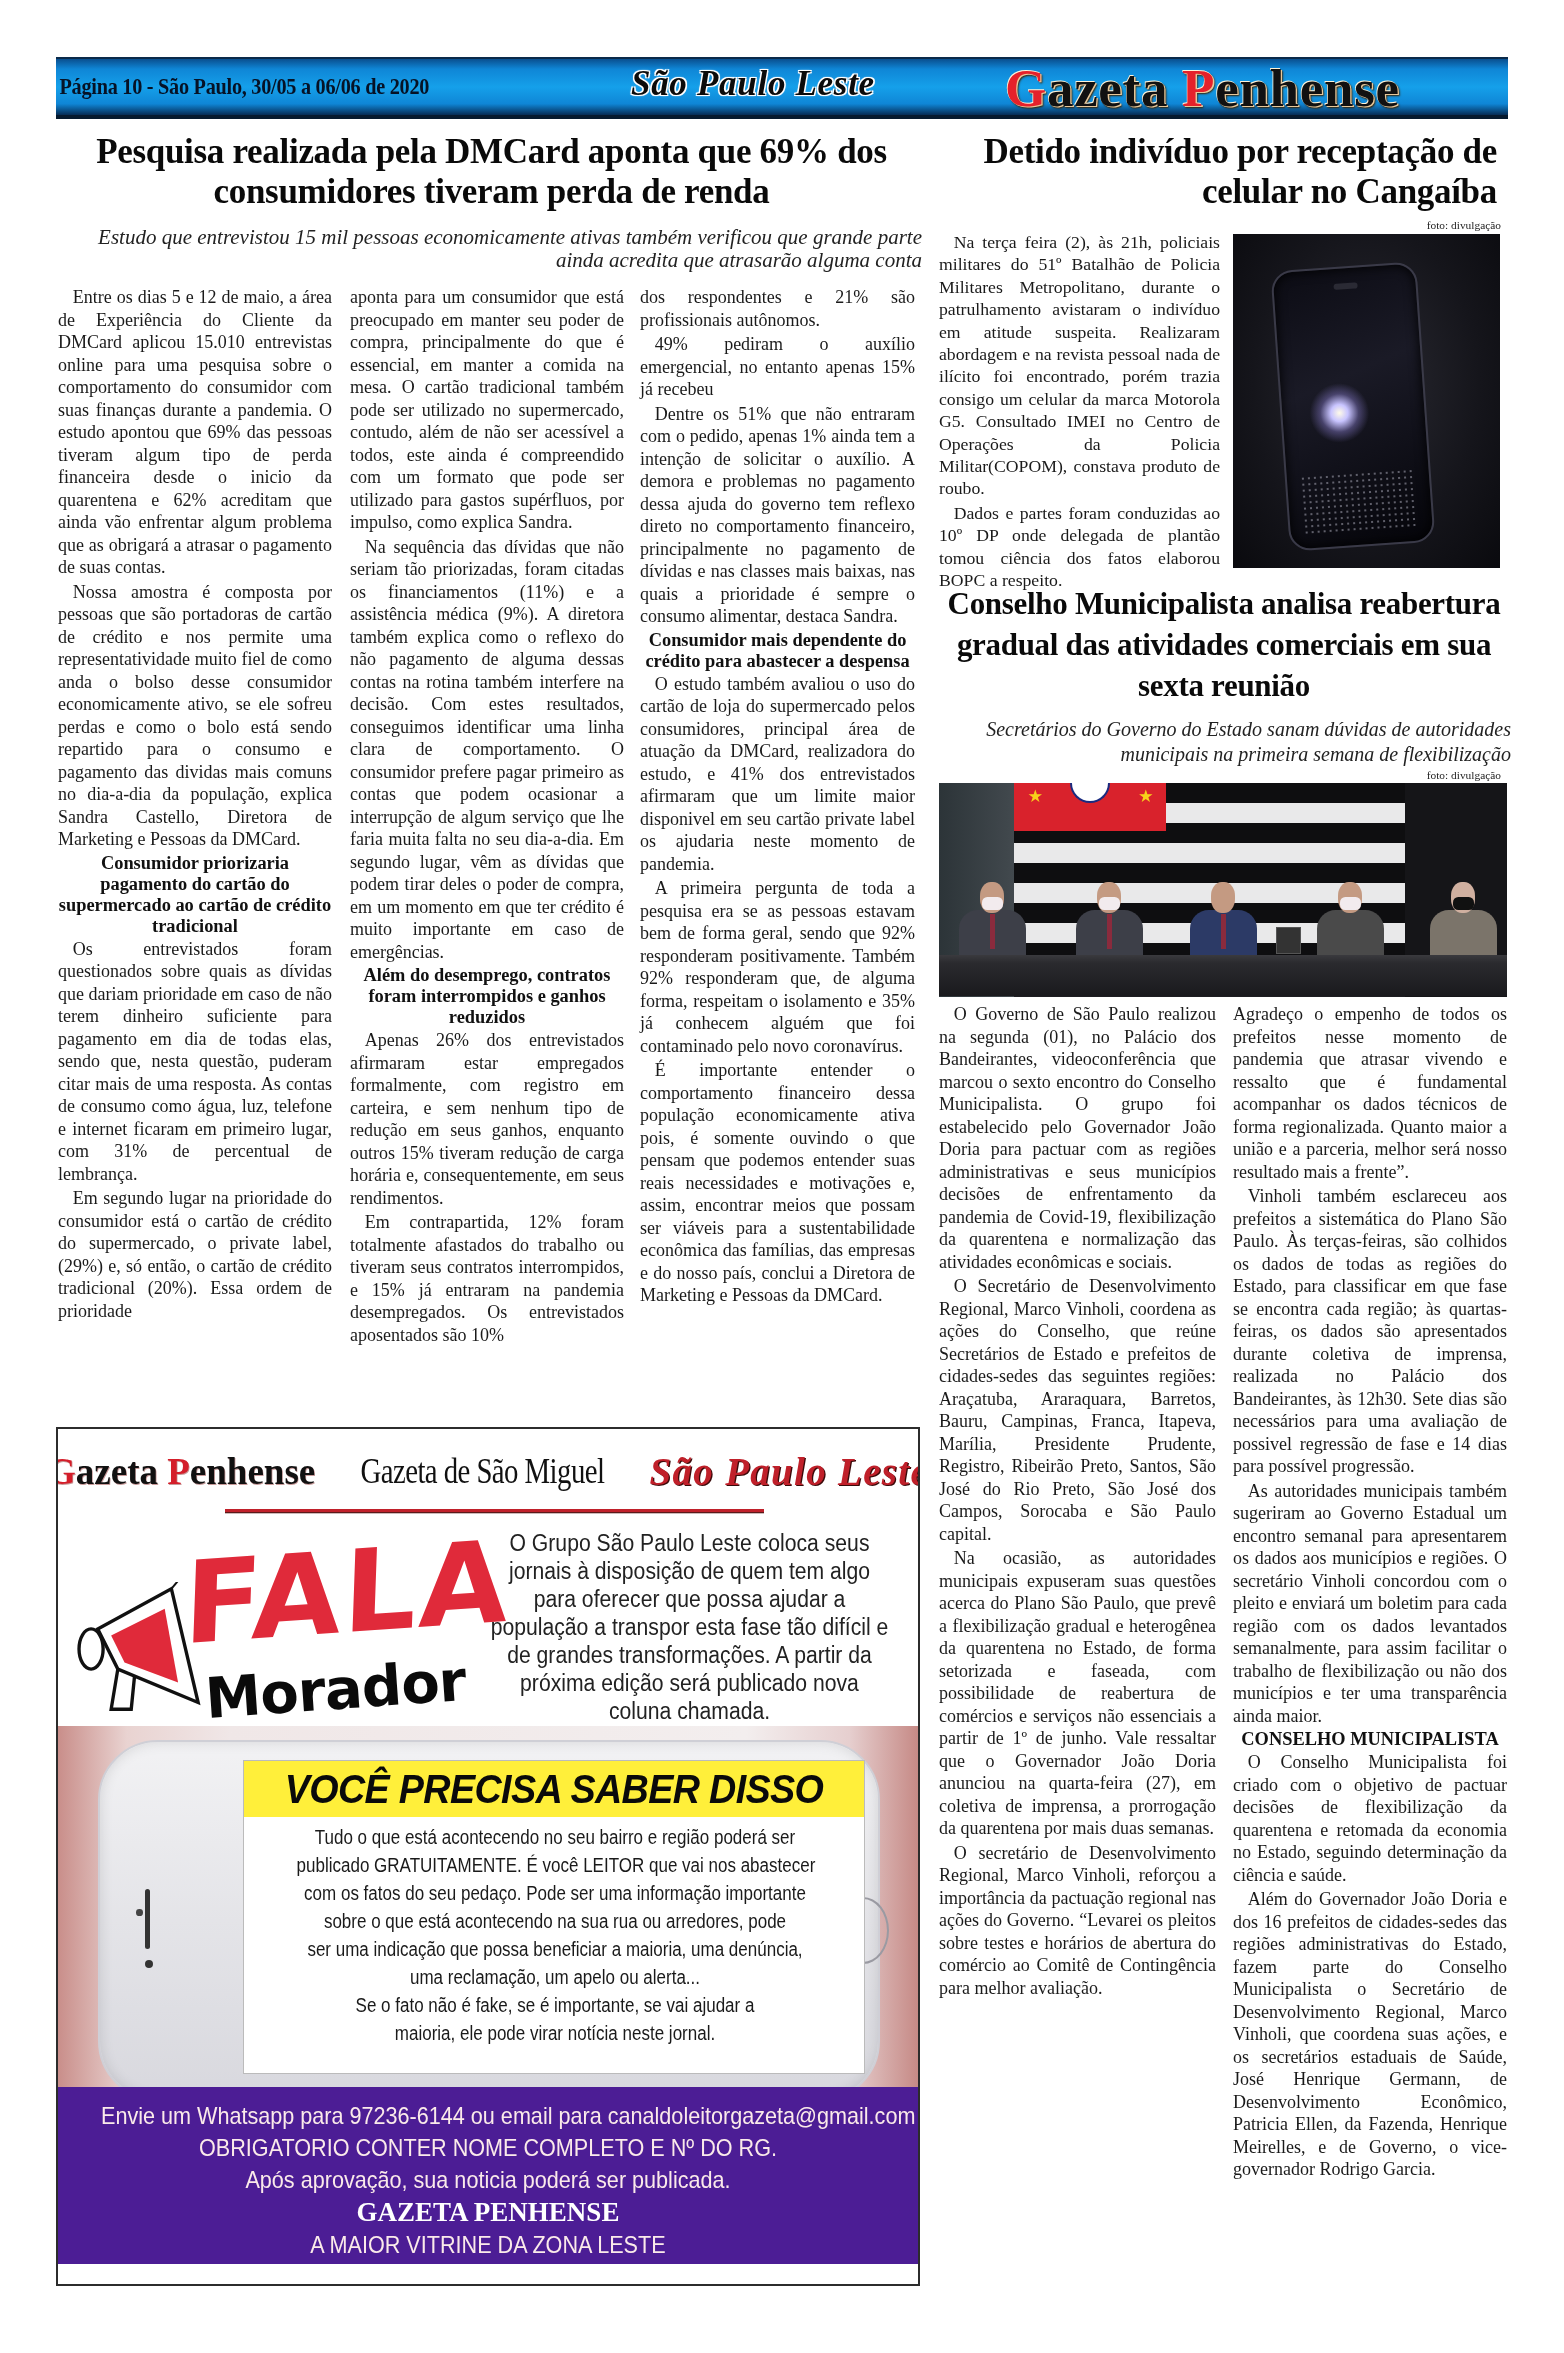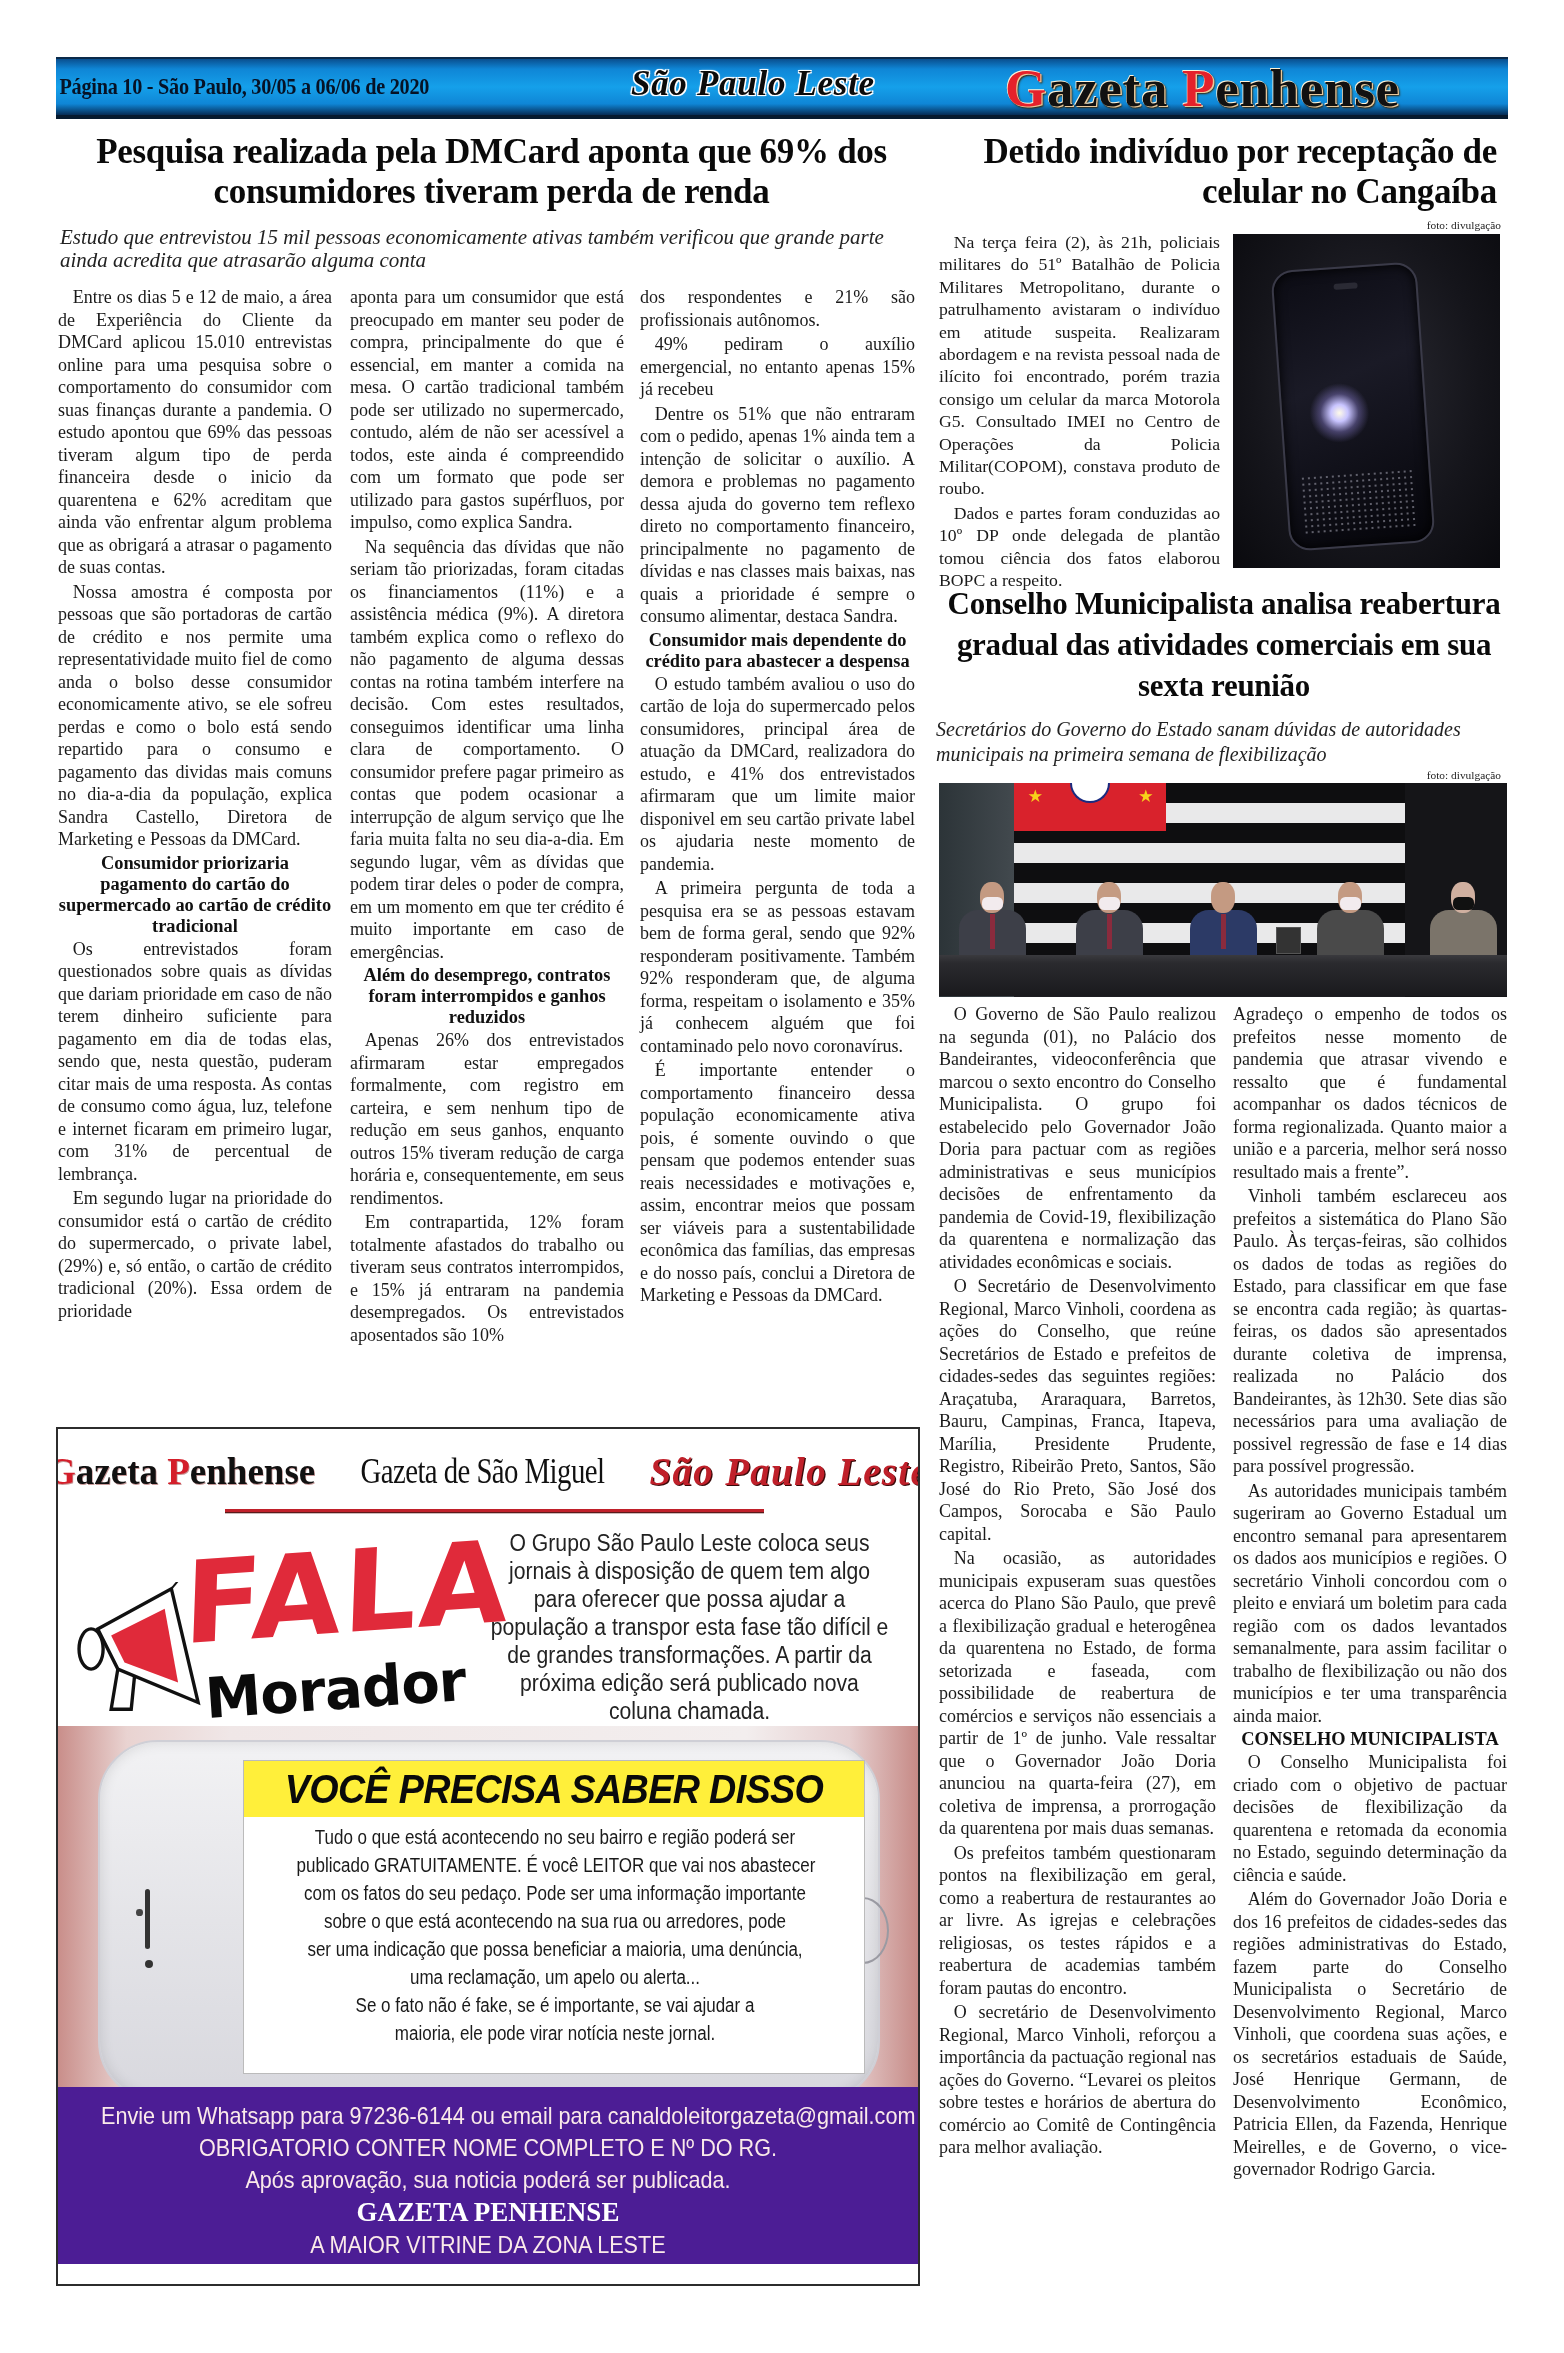--- a/index.html
+++ b/index.html
@@ -32,21 +32,21 @@
     text-shadow: 1.3px 1.3px 0 #e8c89a, -0.7px -0.7px 0 #fff3d8, 2px 2px 2px #3a2200;
   }
   .masthead .gp .red { color: #e5212b; }
 
   
   .headline {
     position: absolute; text-align: center; font-family: "Liberation Serif", serif;
     font-weight: bold; color: #0a0a0a; letter-spacing: -0.3px;
   }
   .deck {
-    position: absolute; text-align: left; font-style: italic; color: #222;
+    position: absolute; text-align: right; font-style: italic; color: #222;
     font-family: "Liberation Serif", serif;
   }
   .col {
     position: absolute; font-size: 18px; line-height: 22.5px; text-align: justify;
     hyphens: auto; color: #1a1a1a;
   }
   .col p { text-indent: 14.7px; margin-bottom: 2px; }
   .col h4 {
     text-align: center; font-weight: bold; font-size: 18.4px; line-height: 21px;
     margin: 1.3px 0 1.3px 0; color: #111;
@@ -307,21 +307,20 @@
       <div class="mask" style="background:#111"></div>
     </div>
   <div class="tablet"></div>
   <div class="table"></div>
 </div>
 
 <div class="col" style="left:939px; top:1003px; width:277px;">
   <p>O Governo de São Paulo realizou na segunda (01), no Palácio dos Bandeirantes, videoconferência que marcou o sexto encontro do Conselho Municipalista. O grupo foi estabelecido pelo Governador João Doria para pactuar com as regiões administrativas e seus municípios decisões de enfrentamento da pandemia de Covid-19, flexibilização da quarentena e normalização das atividades econômicas e sociais.</p>
   <p>O Secretário de Desenvolvimento Regional, Marco Vinholi, coordena as ações do Conselho, que reúne Secretários de Estado e prefeitos de cidades-sedes das seguintes regiões: Araçatuba, Araraquara, Barretos, Bauru, Campinas, Franca, Itapeva, Marília, Presidente Prudente, Registro, Ribeirão Preto, Santos, São José do Rio Preto, São José dos Campos, Sorocaba e São Paulo capital.</p>
   <p>Na ocasião, as autoridades municipais expuseram suas questões acerca do Plano São Paulo, que prevê a flexibilização gradual e heterogênea da quarentena no Estado, de forma setorizada e faseada, com possibilidade de reabertura de comércios e serviços não essenciais a partir de 1º de junho. Vale ressaltar que o Governador João Doria anunciou na quarta-feira (27), em coletiva de imprensa, a prorrogação da quarentena por mais duas semanas.</p>
-  <p>Os prefeitos também questionaram pontos na flexibilização em geral, como a reabertura de restaurantes ao ar livre. As igrejas e celebrações religiosas, os testes rápidos e a reabertura de academias também foram pautas do encontro.</p>
   <p>O secretário de Desenvolvimento Regional, Marco Vinholi, reforçou a importância da pactuação regional nas ações do Governo. “Levarei os pleitos sobre testes e horários de abertura do comércio ao Comitê de Contingência para melhor avaliação.</p>
 </div>
 
 <div class="col" style="left:1233px; top:1003px; width:274px;">
   <p style="text-indent:0">Agradeço o empenho de todos os prefeitos nesse momento de pandemia que atrasar vivendo e ressalto que é fundamental acompanhar os dados técnicos de forma regionalizada. Quanto maior a união e a parceria, melhor será nosso resultado mais a frente”.</p>
   <p>Vinholi também esclareceu aos prefeitos a sistemática do Plano São Paulo. Às terças-feiras, são colhidos os dados de todas as regiões do Estado, para classificar em que fase se encontra cada região; às quartas-feiras, os dados são apresentados durante coletiva de imprensa, realizada no Palácio dos Bandeirantes, às 12h30. Sete dias são necessários para uma avaliação de possivel regressão de fase e 14 dias para possível progressão.</p>
   <p>As autoridades municipais também sugeriram ao Governo Estadual um encontro semanal para apresentarem os dados aos municípios e regiões. O secretário Vinholi concordou com o pleito e enviará um boletim para cada região com os dados levantados semanalmente, para assim facilitar o trabalho de flexibilização ou não dos municípios e ter uma transparência ainda maior.</p>
   <h4>CONSELHO MUNICIPALISTA</h4>
   <p>O Conselho Municipalista foi criado com o objetivo de pactuar decisões de flexibilização da quarentena e retomada da economia no Estado, seguindo determinação da ciência e saúde.</p>
   <p>Além do Governador João Doria e dos 16 prefeitos de cidades-sedes das regiões administrativas do Estado, fazem parte do Conselho Municipalista o Secretário de Desenvolvimento Regional, Marco Vinholi, que coordena suas ações, e os secretários estaduais de Saúde, José Henrique Germann, de Desenvolvimento Econômico, Patricia Ellen, da Fazenda, Henrique Meirelles, e de Governo, o vice-governador Rodrigo Garcia.</p>

